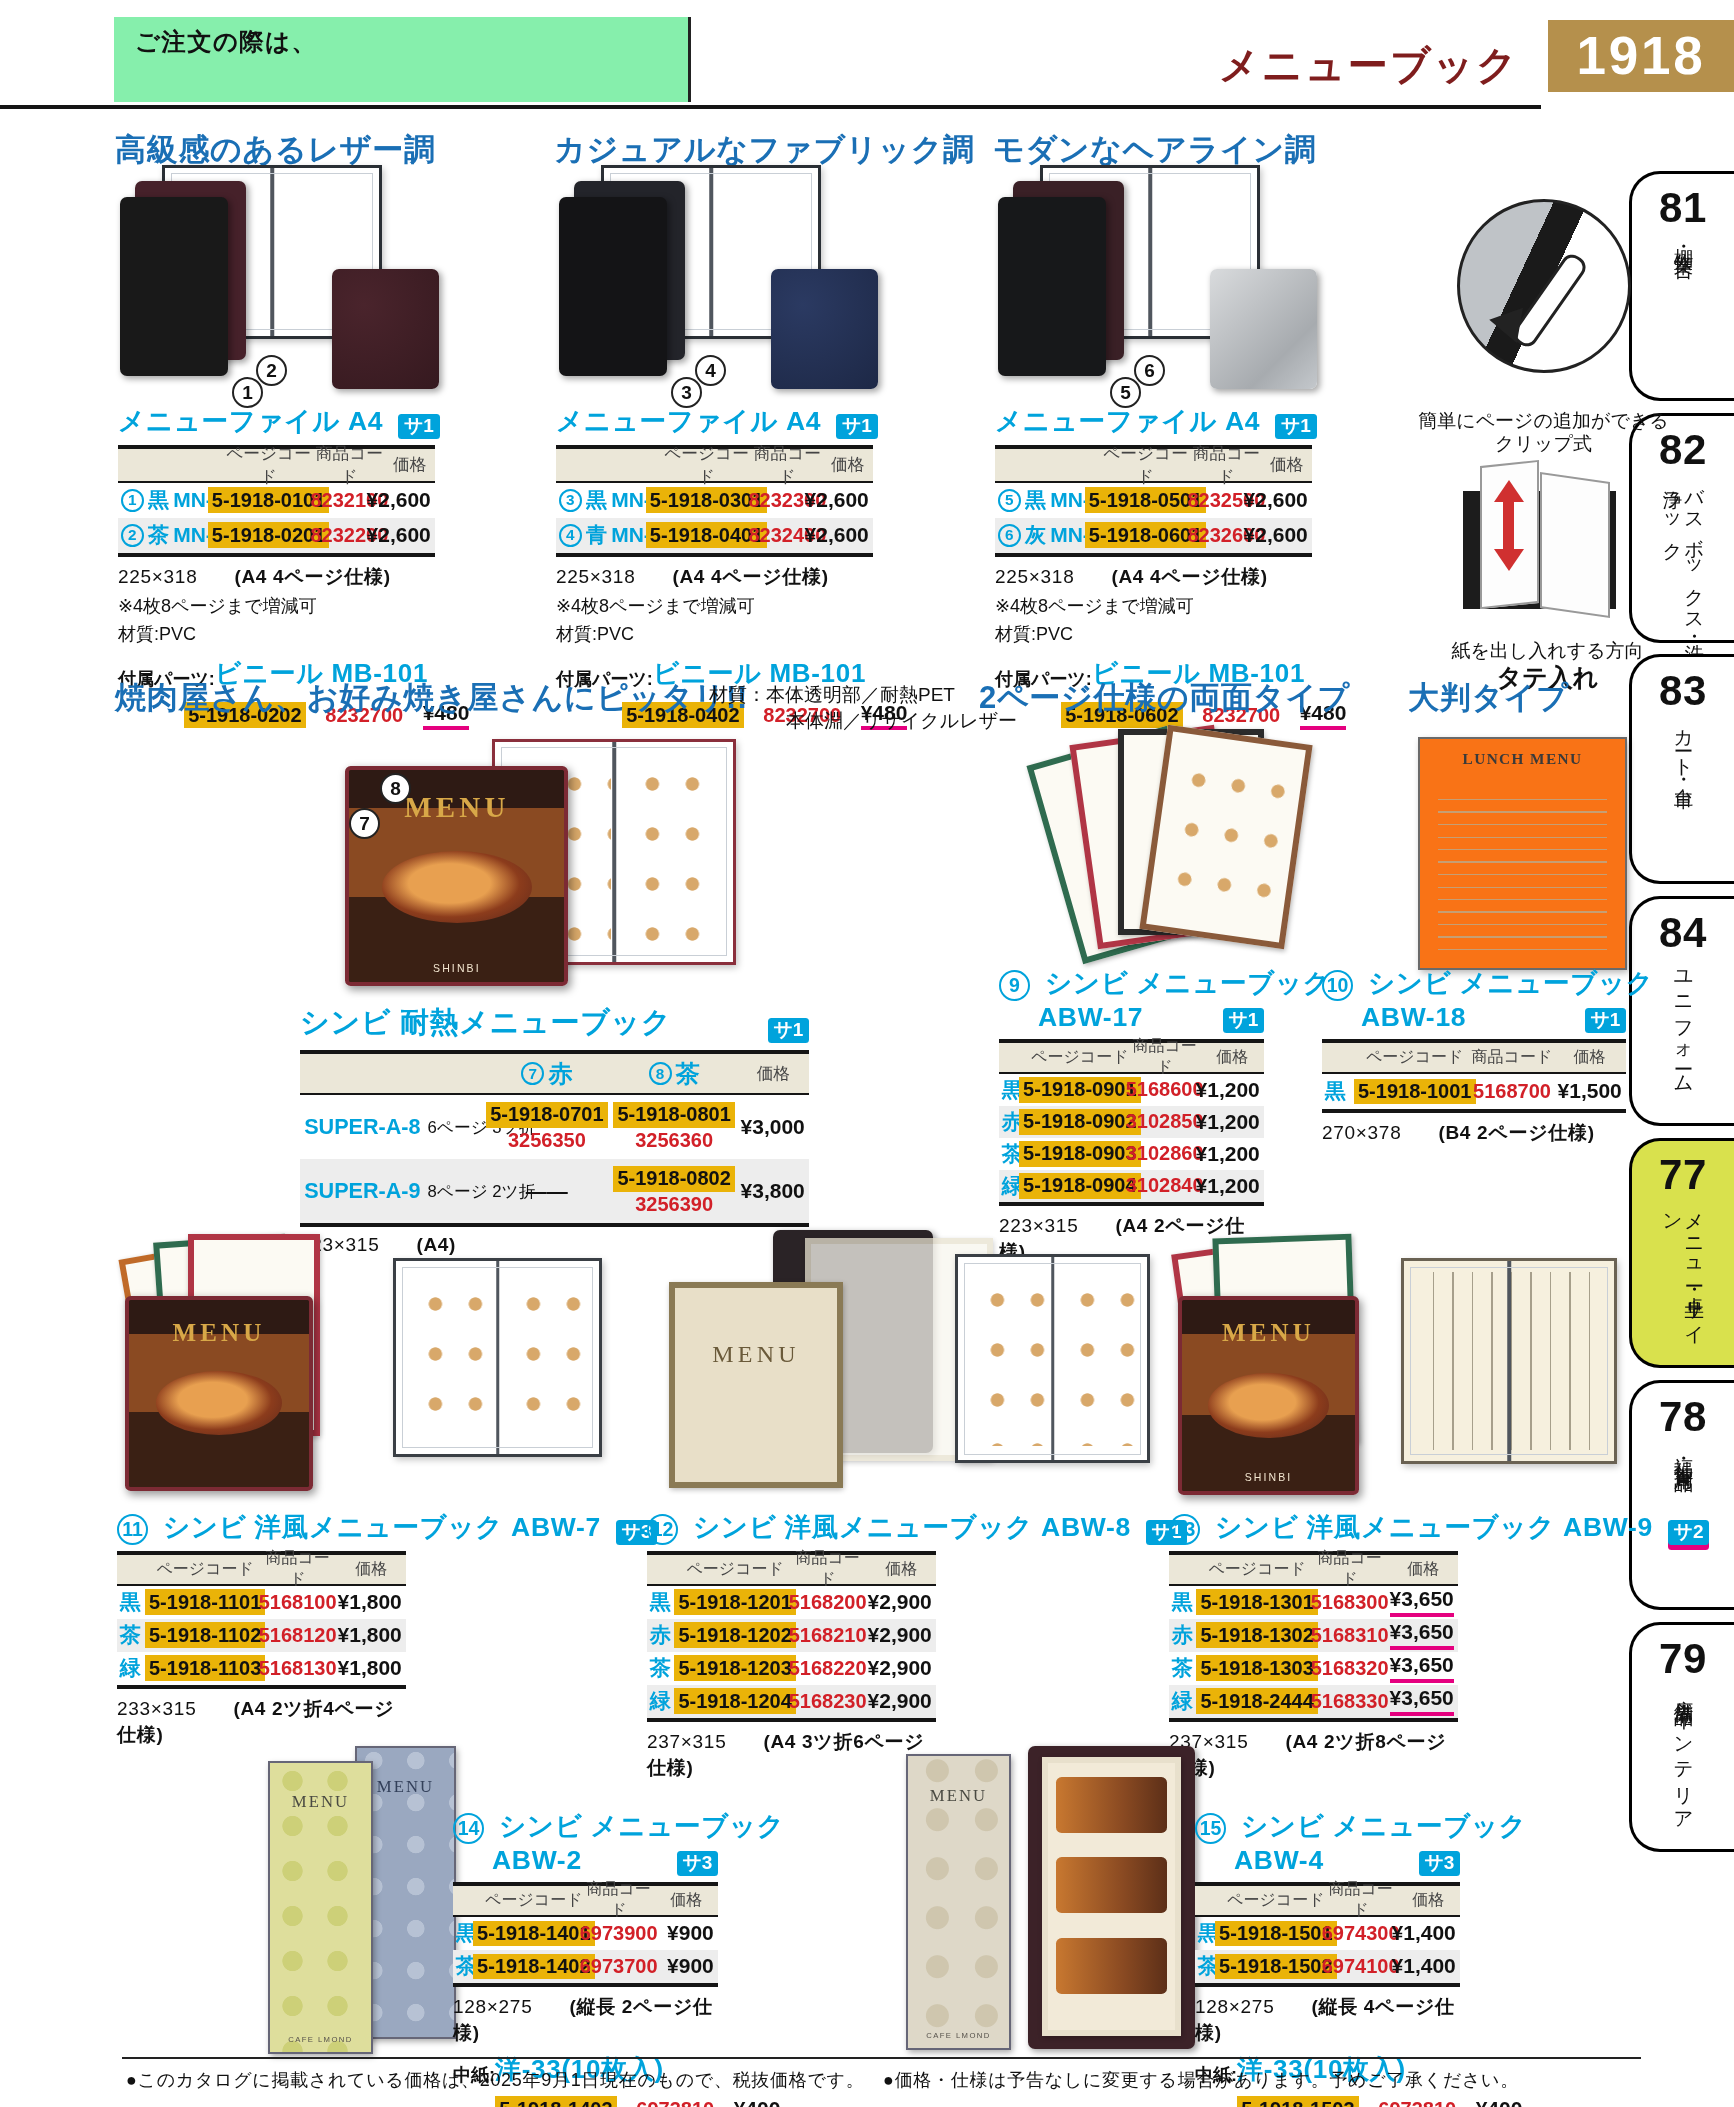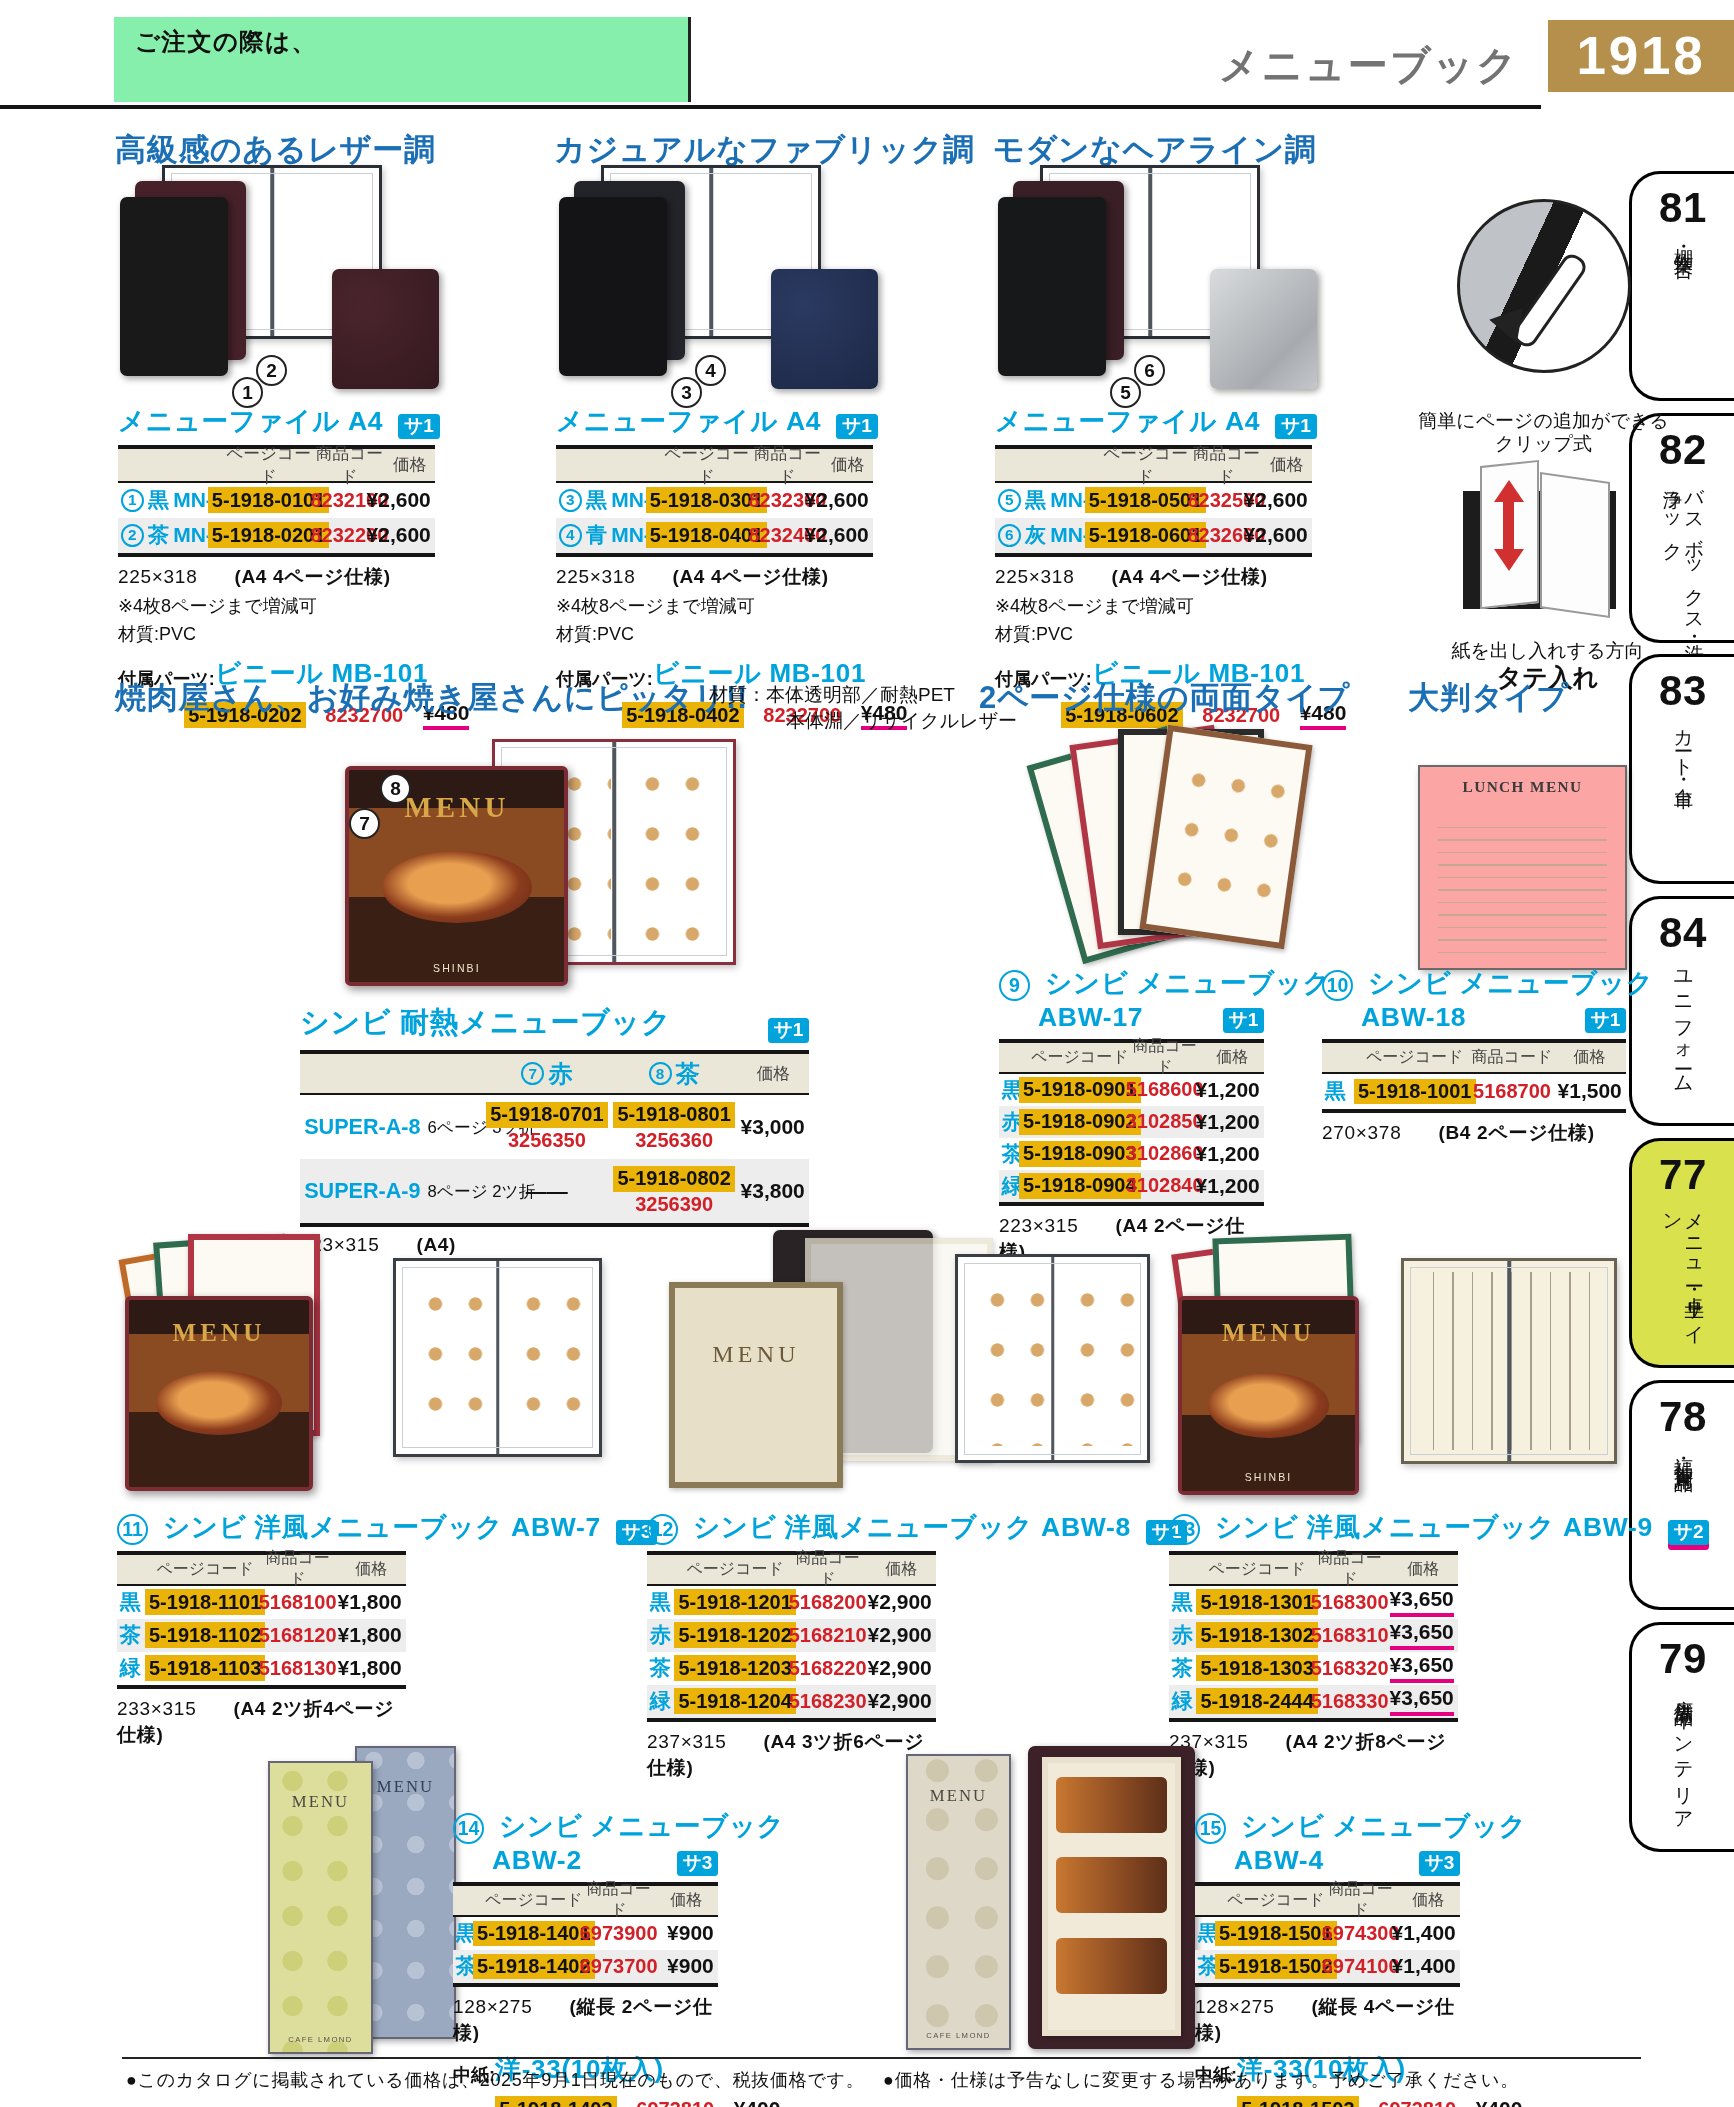--- a/index.html
+++ b/index.html
@@ -7,21 +7,21 @@
         font-family:"Liberation Sans","DejaVu Sans",sans-serif;color:#111;}
   .abs{position:absolute;}
 
   
   .notice{position:absolute;left:114px;top:17.4px;width:577px;height:85px;background:#86efac;
           border-right:3.5px solid #222;box-sizing:border-box;padding:8.4px 0 0 21px;}
   .notice-l1{font-size:24.4px;font-weight:bold;letter-spacing:1.4px;}
   .notice-l2{font-size:24.4px;font-weight:bold;letter-spacing:0.7px;margin-top:5.6px;}
   .notice-em{color:#e60012;}
   .cat-title{position:absolute;left:1129px;top:38px;width:390px;text-align:right;font-size:40px;
-             font-weight:800;color:#737373;letter-spacing:2.1px;white-space:nowrap;}
+             font-weight:800;color:#7f1d1d;letter-spacing:2.1px;white-space:nowrap;}
   .pagebox{position:absolute;left:1548px;top:19.5px;width:186px;height:72px;background:#b5904c;
            color:#fff;font-size:53px;font-weight:800;display:flex;align-items:center;justify-content:center;letter-spacing:2.8px;}
   .hrule{position:absolute;left:0;top:105px;width:1541px;height:4.2px;background:#151515;}
 
   
   .tab{position:absolute;right:0;width:105px;height:230px;background:#fff;border:3.5px solid #000;
        border-right:none;border-radius:31px 0 0 31px;box-sizing:border-box;display:flex;
        flex-direction:column;align-items:center;}
   .tab.active{background:#d9e14d;}
   .tab-num{font-size:42px;font-weight:800;margin-top:9.8px;letter-spacing:0.7px;}
@@ -101,21 +101,21 @@
   .menucard{border-radius:5.6px;border:4.9px solid #7c2a34;background:
       linear-gradient(180deg,#2e1a14 0 18%,#8a4a22 18% 60%,#3a2014 60% 100%);box-shadow:2.8px 3.5px 8.4px rgba(0,0,0,.4);}
   .menucard .mtxt{position:absolute;left:0;right:0;top:10%;text-align:center;color:#d8a848;
       font-family:"Liberation Serif","DejaVu Serif",serif;font-weight:bold;font-size:29px;letter-spacing:4.2px;}
   .menucard .steak{left:15%;top:38%;width:70%;height:34%;border-radius:50%;
       background:radial-gradient(ellipse at 45% 45%,#e8a050 0 35%,#8c3c1c 60%,#55241a 100%);}
   .menucard .shinbi{position:absolute;left:0;right:0;bottom:4%;text-align:center;color:#f3e6d0;font-size:10.5px;letter-spacing:2.1px;}
   .fansheet{width:146px;height:206px;background:#fcfaf3;border:6.3px solid #444;
       box-shadow:1.4px 2.1px 5.6px rgba(0,0,0,.3);}
   .dotgrid{inset:12.5px;background-image:radial-gradient(circle,#d8a86a 6.3px,transparent 7px);background-size:40px 50px;background-position:8.4px 7px;}
-  .bigmenu{inset:0;background:#fca5a5;border:2.8px solid #6a6a6a;box-shadow:2.1px 2.8px 7px rgba(0,0,0,.3);margin-top:28px;}
+  .bigmenu{inset:0;background:#f97316;border:2.8px solid #6a6a6a;box-shadow:2.1px 2.8px 7px rgba(0,0,0,.3);}
   .bigmenu .bm-title{position:absolute;top:11px;left:0;right:0;text-align:center;font-family:"Liberation Serif","DejaVu Serif",serif;
       font-size:15.3px;letter-spacing:1.4px;color:#3a3a3a;font-weight:bold;}
   .bigmenu .bm-lines{position:absolute;left:18px;right:18px;top:49px;bottom:14px;
       background:repeating-linear-gradient(180deg,transparent 0 11px,#b9a98c 11px 12.5px);opacity:.8;}
   .vlines{background:repeating-linear-gradient(90deg,transparent 0 18px,#8c8470 18px 19.5px);opacity:.75;}
   .tallcard{border:2.8px solid #667;box-shadow:2.1px 2.8px 6.3px rgba(0,0,0,.35);}
   .tallcard .ttxt{position:absolute;top:10%;left:0;right:0;text-align:center;
       font-family:"Liberation Serif","DejaVu Serif",serif;font-size:16.7px;letter-spacing:2.1px;color:#4a4a42;}
   .tallcard .tbot{position:absolute;bottom:3%;left:0;right:0;text-align:center;font-size:7.7px;letter-spacing:1.4px;color:#55504a;}
   .foodstrip{border-radius:5.6px;background:linear-gradient(90deg,#c87830,#8a4a22 60%,#5c2f18);}

